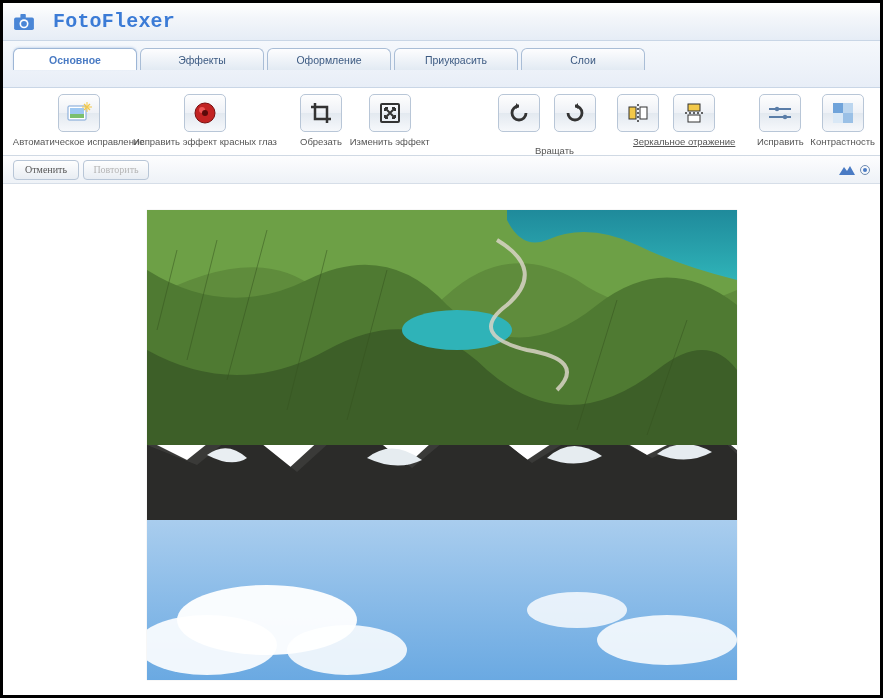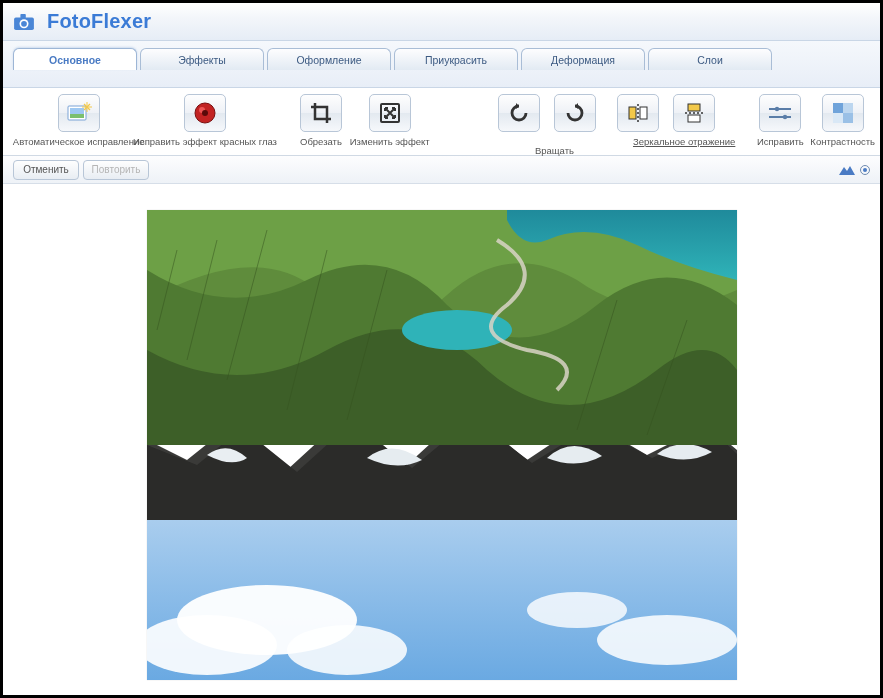--- a/index.html
+++ b/index.html
@@ -6,21 +6,21 @@
   html, body { width: 883px; height: 698px; font-family: Arial, Helvetica, sans-serif; background: #000; }
   .frame { width: 883px; height: 698px; background: #fff; border: 3px solid #000; overflow: hidden; display:flex; flex-direction:column;}
   
   .header {
     height: 38px;
     background: linear-gradient(to bottom, #ffffff 0%, #f3f6fa 40%, #e6edf6 100%);
     border-bottom: 1px solid #c9d6e6;
     display: flex; align-items: center;
     padding: 0 10px;
   }
-  .logo { display: flex; align-items: center; gap:12px;}
+  .logo { display: flex; align-items: center; gap:18px;font-family:Liberation Mono, monospace;}
   .logo-icon { width: 22px; height: 18px; position:relative;}
   .logo-icon svg { width:100%; height:100%; }
   .logo-text { font-size: 20px; font-weight: bold; color: #3b7bd6; letter-spacing:0.2px;}
   
   .tabs-row {
     background: linear-gradient(to bottom, #f5f8fc 0%, #e8eef7 100%);
     border-bottom: 1px solid #c9d6e6;
     padding: 6px 10px 18px 10px;
     display:flex; gap:3px;
   }
@@ -73,21 +73,21 @@
     display:flex; align-items:center;
     padding: 0 10px;
   }
   .small-btn {
     height:20px; min-width:66px;
     border:1px solid #b8c6d7;
     border-radius:4px;
     background: linear-gradient(to bottom, #fefefe, #e8edf3);
     font-size:10px; color:#555;
     display:flex; align-items:center; justify-content:center;
-    cursor:pointer; margin-right:4px;
+    cursor:pointer; margin-right:4px;font-family:Liberation Serif, serif;
   }
   .small-btn.disabled { color:#b5b5b5; cursor:default;}
   .actionbar .right { margin-left:auto; display:flex; align-items:center; gap:4px;}
   .view-icon { width:18px; height:14px; display:flex; align-items:center; justify-content:center;}
   .radio { width:10px;height:10px;border:1px solid #6f8bb0;border-radius:50%; display:inline-flex;align-items:center;justify-content:center;}
   .radio .dot{width:4px;height:4px;border-radius:50%;background:#4a7bc4;}
   
   .canvas-area { flex:1; background:#fff; display:flex; align-items:flex-start; justify-content:center; padding-top:26px; overflow:hidden;}
   .photo { width: 590px; height: 470px; position:relative; overflow:hidden; box-shadow:0 0 1px rgba(0,0,0,0.2);}
   .photo svg { width:100%; height:100%; display:block;}
@@ -116,23 +116,20 @@
         <span>Основное</span>
       </div>
     <div class="tab">
         <span>Эффекты</span>
       </div>
     <div class="tab">
         <span>Оформление</span>
       </div>
     <div class="tab">
         <span>Приукрасить</span>
-      </div>
-    <div class="tab">
-        <span>Деформация</span>
       </div>
     <div class="tab">
         <span>Слои</span>
       </div>
   </div>
 
   <div class="toolbar">
 
     <div class="tool-item">
       <div class="tool-btn">

